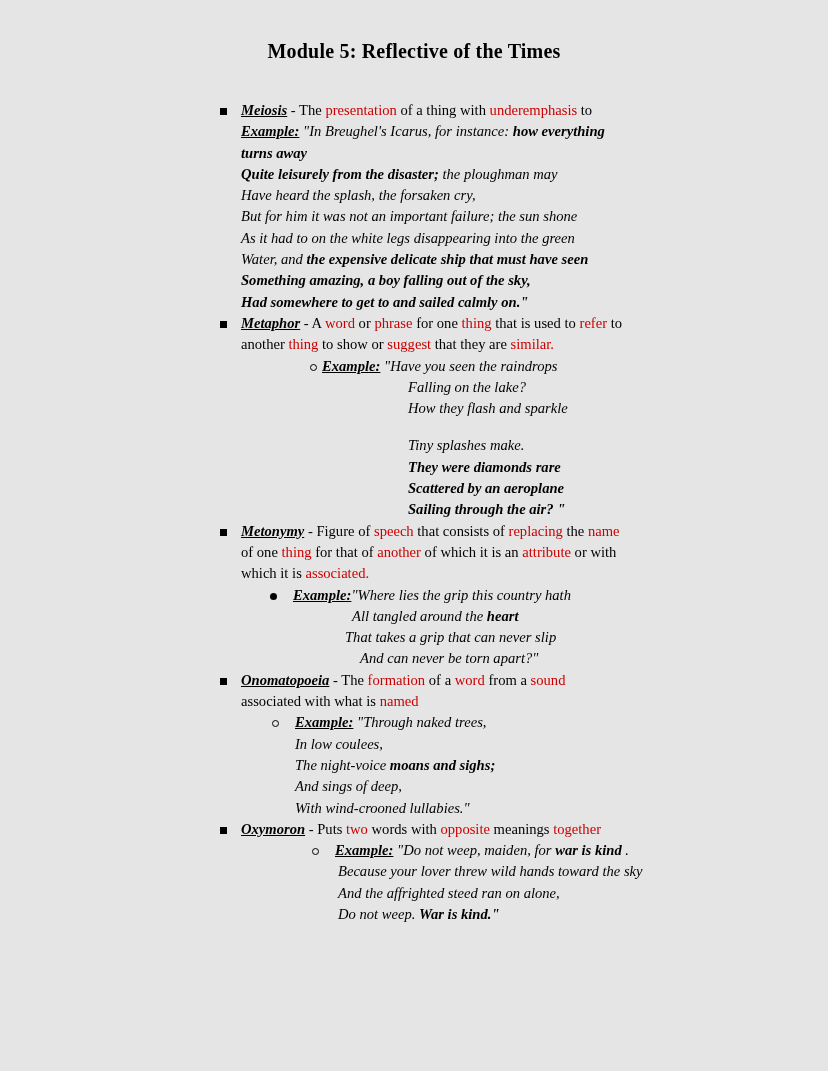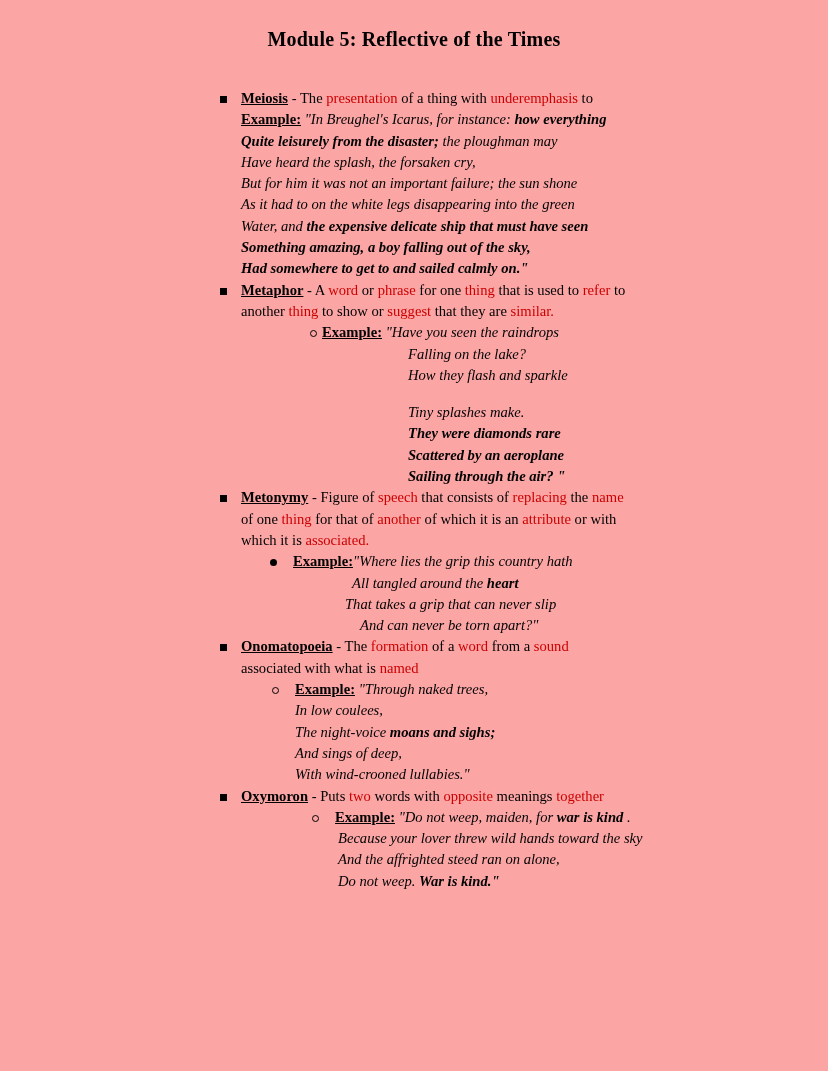--- a/index.html
+++ b/index.html
@@ -3,48 +3,49 @@
 <meta charset="utf-8">
 <style>
   * { margin:0; padding:0; box-sizing:border-box; }
   html, body { background:#ffffff; }
   body {
     width:828px; height:1071px; overflow:hidden;
     font-family:"Liberation Serif","DejaVu Serif",serif;
     color:#000000;
     position:relative;
   }
-  .page { padding-top:28px; width:828px; height:1071px; background:#fca5a5; }
+  .page { padding-top:40px; width:828px; height:1071px; background:#e5e5e5; }
   .doc-title {
     font-size:20px; font-weight:bold; text-align:center;
     letter-spacing:0.2px;
   }
   .content {
     margin-left:220px; margin-top:37px; width:585px;
     font-size:14.6px; line-height:21.3px;
   }
   .line { position:relative; min-height:21.3px; }
   .bullet { position:absolute; top:8px; display:inline-block; }
   .bullet.square { width:7px; height:7px; background:#000; }
   .bullet.disc   { width:7px; height:7px; background:#000; border-radius:50%; }
   .bullet.circle { width:7px; height:7px; border:1px solid #000; border-radius:50%; background:transparent; }
   .seg.b { font-weight:bold; }
   .seg.i { font-style:italic; }
-  .seg.u { text-decoration:underline; }
+  .seg.u { text-decoration:underline;font-style:italic; }
   .seg.red { color:var(--red,#cc0000); }
 </style>
 </head>
 <body>
 
 <div class="page">
   <h1 class="doc-title">Module 5: Reflective of the Times</h1>
   <div class="content">
       <div>
         <div class="line" style="padding-left: 21px;"><span class="bullet square" style="left: 0px;"></span><span class="seg b u">Meiosis</span><span class="seg"> - The </span><span class="seg red">presentation</span><span class="seg"> of a thing with </span><span class="seg red">underemphasis</span><span class="seg"> to</span></div>
         <div class="line" style="padding-left: 21px;"><span class="seg b u">Example:</span><span class="seg"> </span><span class="seg i">"In Breughel's Icarus, for instance: </span><span class="seg b i">how everything</span></div>
+        <div class="line" style="padding-left: 21px;"><span class="seg b i">turns away</span></div>
         <div class="line" style="padding-left: 21px;"><span class="seg b i">Quite leisurely from the disaster;</span><span class="seg i"> the ploughman may</span></div>
         <div class="line" style="padding-left: 21px;"><span class="seg i">Have heard the splash, the forsaken cry,</span></div>
         <div class="line" style="padding-left: 21px;"><span class="seg i">But for him it was not an important failure; the sun shone</span></div>
         <div class="line" style="padding-left: 21px;"><span class="seg i">As it had to on the white legs disappearing into the green</span></div>
         <div class="line" style="padding-left: 21px;"><span class="seg i">Water, and </span><span class="seg b i">the expensive delicate ship that must have seen</span></div>
         <div class="line" style="padding-left: 21px;"><span class="seg b i">Something amazing, a boy falling out of the sky,</span></div>
         <div class="line" style="padding-left: 21px;"><span class="seg b i">Had somewhere to get to and sailed calmly on."</span></div>
       </div>
       <div>
         <div class="line" style="padding-left: 21px;"><span class="bullet square" style="left: 0px;"></span><span class="seg b u">Metaphor</span><span class="seg"> - A </span><span class="seg red">word</span><span class="seg"> or </span><span class="seg red">phrase</span><span class="seg"> for one </span><span class="seg red">thing</span><span class="seg"> that is used to </span><span class="seg red">refer</span><span class="seg"> to</span></div>

